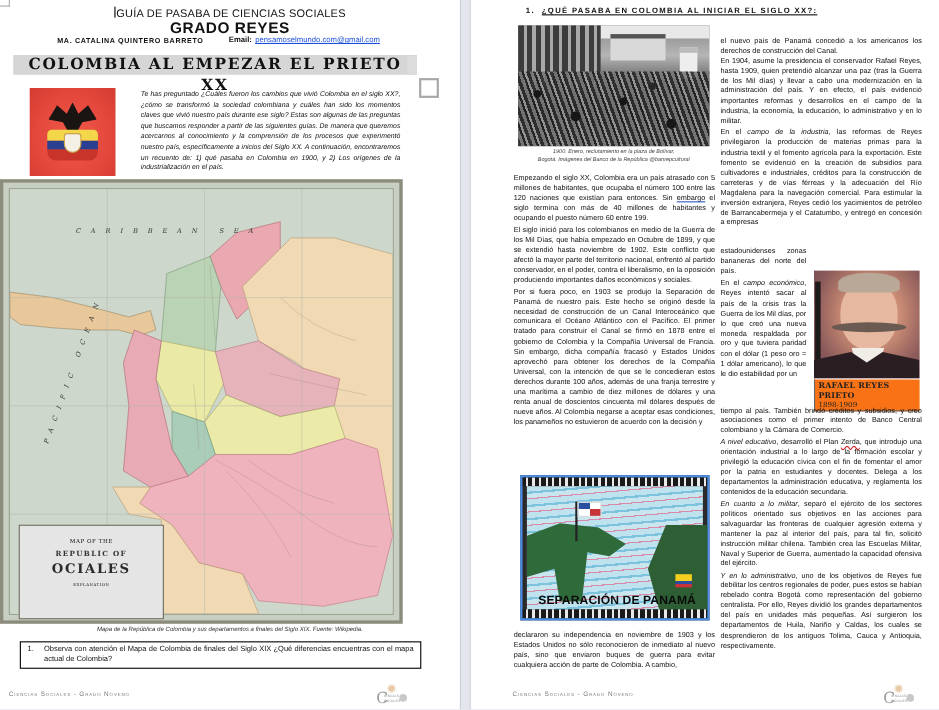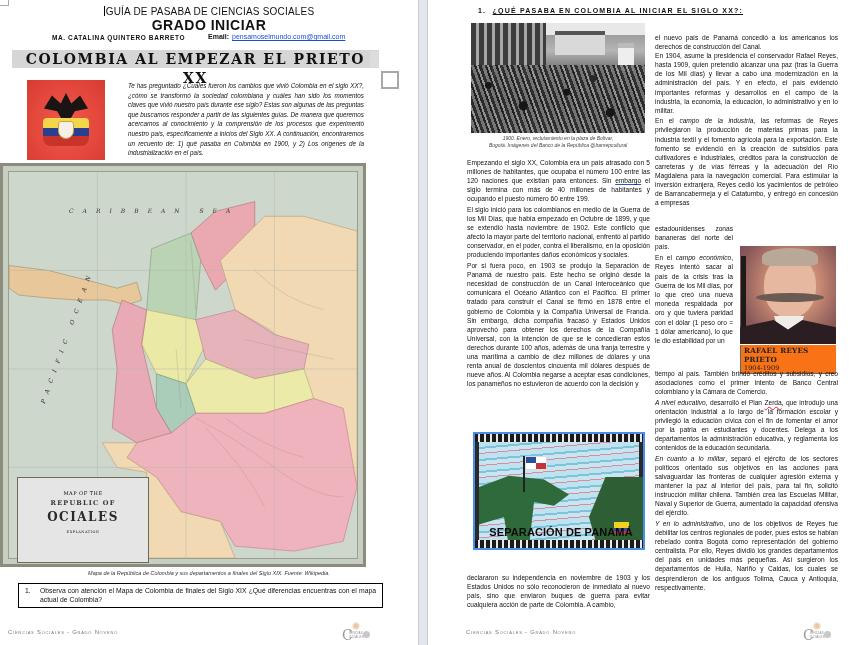--- a/index.html
+++ b/index.html
@@ -92,21 +92,21 @@
   .portrait .hair { position: absolute; left: 22px; top: 2px; width: 56px; height: 18px; background: #b9a898; border-radius: 50% 50% 20% 20%; }
   .portrait .face { position: absolute; left: 24px; top: 10px; width: 52px; height: 62px; background: #e6b8a0; border-radius: 45% 45% 48% 48%; }
   .portrait .stache { position: absolute; left: 16px; top: 47px; width: 68px; height: 9px; background: #6b5a52; border-radius: 50%; }
   .portrait .suit { position: absolute; left: 0; top: 74px; width: 96px; height: 24px; background: #2a1e22; clip-path: polygon(0 30%, 35% 0, 50% 40%, 65% 0, 100% 30%, 100% 100%, 0 100%); }
   .portrait .shirt { position: absolute; left: 34px; top: 70px; width: 30px; height: 28px; background: #f0ece6; clip-path: polygon(0 0, 100% 0, 70% 100%, 30% 100%); }
   .portrait .side-txt { position: absolute; left: 1px; top: 10px; width: 5px; height: 80px; background: #1d1a1a; }
   .portrait-caption { position: absolute; left: 312px; top: 345px; width: 96px; border-left: 1px solid #666; border-bottom: 1px solid #666; background: #f97316; padding: 1px 2px 1px 3px; font-family: "DejaVu Serif", serif; color: #222; }
   .portrait-caption .n { font-size: 7.2px; font-weight: bold; letter-spacing: 0.2px; }
   .portrait-caption .y { font-size: 6.5px; }
 
-  .panama { position: absolute; left: 45px; top: 432px; width: 172px; height: 118px; border: 2px solid #4b8ee8; background: #2a2a2a; overflow: hidden; }
+  .panama { position: absolute; left: 45px; top: 432px; width: 172px; height: 132px; border: 2px solid #4b8ee8; background: #2a2a2a; overflow: hidden; }
   .panama .film-top, .panama .film-bot { position: absolute; left: 0; width: 100%; height: 8px; background: repeating-linear-gradient(90deg, #1a1a1a 0 3px, #e9e9e9 3px 5px, #1a1a1a 5px 6px); }
   .panama .film-top { top: 0; }
   .panama .film-bot { bottom: 0; }
   .panama .scene { position: absolute; left: 4px; top: 8px; right: 4px; bottom: 8px; background: repeating-linear-gradient(175deg, #bfe3ee 0 5px, #7ec3dd 5px 7px, #c9e6ef 7px 11px, #d88aa8 11px 12px); }
   .panama .land-l { position: absolute; left: 0; top: 30px; width: 100px; height: 75px; background: #2f6a3a; clip-path: polygon(0 20%, 30% 5%, 65% 10%, 90% 30%, 75% 45%, 55% 40%, 50% 100%, 30% 100%, 25% 60%, 0 70%); }
   .panama .land-r { position: absolute; left: 110px; top: 35px; width: 55px; height: 80px; background: #2e5f34; clip-path: polygon(30% 0, 100% 0, 100% 100%, 20% 100%, 0 50%); }
   .panama .flag-pole { position: absolute; left: 44px; top: 14px; width: 2px; height: 36px; background: #222; }
   .panama .flag-pan { position: absolute; left: 46px; top: 14px; width: 22px; height: 14px; background: conic-gradient(from 90deg at 50% 50%, #c8333a 0 25%, #fff 0 50%, #2a4ea0 0 75%, #fff 0 100%); border: 1px solid #ddd; }
   .panama .flag-col { position: absolute; left: 135px; top: 80px; width: 15px; height: 12px; background: linear-gradient(180deg, #f3cf1f 0 50%, #2a4ea0 50% 75%, #c8333a 75% 100%); }
   .panama .label { position: absolute; left: 4px; bottom: 10px; width: 164px; text-align: center; font-size: 11px; font-weight: bold; color: #0a0a0a; letter-spacing: 0.1px; }
@@ -115,21 +115,21 @@
 </style>
 </head>
 <body>
 
 <div class="gutter"></div>
 
 <div class="page" id="page-left">
   <div class="corner-mark"></div>
 
   <div class="hdr-line1"><span class="caret"></span><span>GUÍA DE PASABA DE CIENCIAS SOCIALES</span></div>
-  <div class="hdr-line2">GRADO INICIAR</div>
+  <div class="hdr-line2">GRADO REYES</div>
   <div class="hdr-line3">MA. CATALINA QUINTERO BARRETO</div>
   <div class="hdr-email-lbl">Email:</div>
   <div class="hdr-email">pensamoselmundo.com@gmail.com</div>
 
   <div class="title-bar">COLOMBIA AL EMPEZAR EL PRIETO XX</div>
   <div class="side-tab"></div>
   <div class="side-box"></div>
 
   <div class="coat">
     <div class="eagle"></div>
@@ -258,21 +258,21 @@
   <div class="portrait">
     <div class="side-txt"></div>
     <div class="face"></div>
     <div class="hair"></div>
     <div class="stache"></div>
     <div class="shirt"></div>
     <div class="suit"></div>
   </div>
   <div class="portrait-caption">
     <div class="n">RAFAEL REYES PRIETO</div>
-    <div class="y">1904-1909</div>
+    <div class="y">1898-1909</div>
   </div>
 
   <div class="col col-e" style="top:369px;">
     <p>tiempo al país. También brindó créditos y subsidios, y creo asociaciones como el primer intento de Banco Central colombiano y la Cámara de Comercio.</p>
     <div class="gap"></div>
     <p><i>A nivel educativo</i><span>, desarrolló el Plan </span><span class="squig-red">Zerda</span><span>, que introdujo una orientación industrial a lo largo de la formación escolar y privilegió la educación cívica con el fin de fomentar el amor por la patria en estudiantes y docentes. Delega a los departamentos la administración educativa, y reglamenta los contenidos de la educación secundaria.</span></p>
     <div class="gap"></div>
     <p><i>En cuanto a lo militar</i><span>, separó el ejército de los sectores políticos orientado sus objetivos en las acciones para salvaguardar las fronteras de cualquier agresión externa y mantener la paz al interior del país, para tal fin, solicitó instrucción militar chilena. También crea las Escuelas Militar, Naval y Superior de Guerra, aumentado la capacidad ofensiva del ejército.</span></p>
     <div class="gap"></div>
     <p><i>Y en lo administrativo</i><span>, uno de los objetivos de Reyes fue debilitar los centros regionales de poder, pues estos se habían rebelado contra Bogotá como representación del gobierno centralista. Por ello, Reyes dividió los grandes departamentos del país en unidades más pequeñas. Así surgieron los departamentos de Huila, Nariño y Caldas, los cuales se desprendieron de los antiguos Tolima, Cauca y Antioquia, respectivamente.</span></p>

